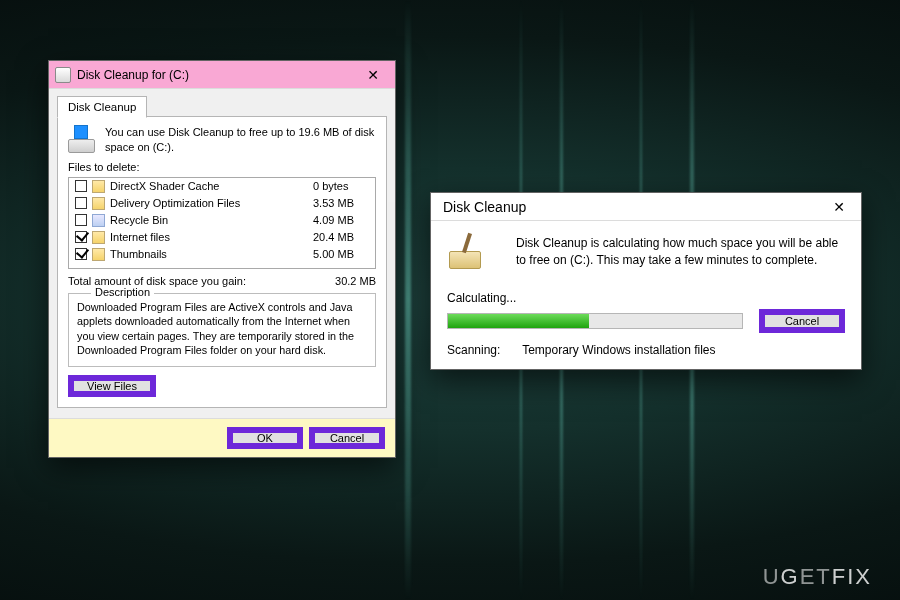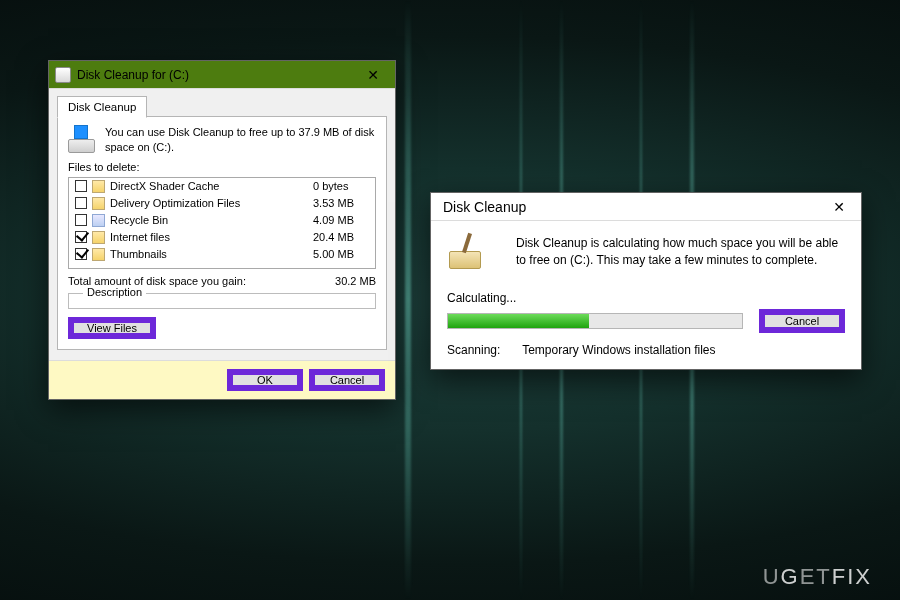--- a/index.html
+++ b/index.html
@@ -13,21 +13,21 @@
   .glow-line { position:absolute; top:0; bottom:0; width:2px; background:linear-gradient(to bottom, rgba(20,60,55,0), rgba(120,230,210,.5), rgba(20,60,55,0)); filter:blur(1px); }
   .watermark { position:absolute; right:28px; bottom:10px; color:rgba(255,255,255,.55); font-size:22px; letter-spacing:2px; font-weight:300; }
   .watermark b { font-weight:500; color:rgba(255,255,255,.8); }
 
   
   .dlg {
     position:absolute; background:#f0f0f0; border:1px solid #646464;
     box-shadow:0 10px 28px rgba(0,0,0,.6);
   }
   .dlg.main { left:48px; top:60px; width:348px; }
-  .titlebar { background:#4d7c0f; display:flex; align-items:center; height:28px; padding:0 0 0 6px; border-bottom:1px solid #dcdcdc; }
+  .titlebar { background:#f9a8d4; display:flex; align-items:center; height:28px; padding:0 0 0 6px; border-bottom:1px solid #dcdcdc; }
   .titlebar .ticon { width:16px; height:16px; margin-right:6px; position:relative; }
   .titlebar .ticon::before { content:""; position:absolute; inset:0; border:1px solid #8a8a8a; border-radius:2px; background:linear-gradient(#fff,#d9d9d9); }
   .titlebar .ttl { font-size:12px; color:#000; flex:1; }
   .titlebar .xbtn { width:44px; height:28px; display:flex; align-items:center; justify-content:center; font-size:14px; color:#000; cursor:pointer; }
 
   .client { padding:6px 8px 10px 8px; }
   .tabstrip { position:relative; height:22px; }
   .tab {
     position:absolute; left:0; top:1px; height:22px; padding:0 10px;
     font-size:11.5px; line-height:21px;
@@ -53,21 +53,21 @@
   .chk.checked::after { content:""; position:absolute; left:1px; top:-1px; width:9px; height:6px; border-left:2px solid #000; border-bottom:2px solid #000; transform:rotate(-50deg); }
   .ficon { width:13px; height:13px; margin-right:5px; border:1px solid #bda772; background:linear-gradient(#ffe9a8,#f5d36b); flex:none; }
   .ficon.bin { background:linear-gradient(#e8e8ff,#bcd0f2); border-color:#8fa8d4; }
   .fname { flex:1; white-space:nowrap; overflow:hidden; text-overflow:ellipsis; }
   .fsz { text-align:left; min-width:56px; }
 
   .totalrow { display:flex; font-size:11px; margin-top:6px; }
   .totalrow .k { flex:1; }
 
   .group { margin-top:6px; border:1px solid #bcbcbc; padding:6px 8px 8px 8px; position:relative; }
-  .group .legend { position:absolute; top:-8px; left:14px; background:#fff; padding:0 4px; font-size:11px; }
+  .group .legend { position:absolute; top:-8px; left:22px; background:#fff; padding:0 4px; font-size:11px; }
   .group .desc { font-size:10.8px; line-height:1.35; }
 
   .rowbtns { display:flex; justify-content:space-between; margin-top:8px; gap:8px; }
   .winbtn {
     min-width:88px; height:22px; padding:0 10px; font-size:11px;
     background:#e1e1e1; border:6px solid #6d28d9; cursor:pointer;
     display:inline-flex; align-items:center; justify-content:center; gap:6px;
   }
   .shield { width:12px; height:12px; background:#ffcc00; border:1px solid #b18c00; border-radius:2px; flex:none; position:relative; }
   .shield::after { content:""; position:absolute; left:2px; top:1px; width:5px; height:7px; border:1px solid #6a5500; border-top:none; border-left:none; transform:skewY(18deg); }
@@ -109,21 +109,21 @@
   </div>
 
   <div class="client">
     <div class="tabstrip">
       <div class="tab">Disk Cleanup</div>
       <div class="strip-line"></div>
     </div>
     <div class="tabbody">
       <div class="introrow">
         <div class="drive-icon"></div>
-        <div class="intro-txt">You can use Disk Cleanup to free up to 37.9 MB of disk space on  (C:).</div>
+        <div class="intro-txt">You can use Disk Cleanup to free up to 19.6 MB of disk space on  (C:).</div>
       </div>
 
       <div class="label">Files to delete:</div>
 
       <div class="listbox">
         <div class="lrow">
           <span class="chk"></span>
           <span class="ficon"></span>
           <span class="fname">DirectX Shader Cache</span>
           <span class="fsz">0 bytes</span>
@@ -154,20 +154,21 @@
         </div>
       </div>
 
       <div class="totalrow">
         <span class="k">Total amount of disk space you gain:</span>
         <span>30.2 MB</span>
       </div>
 
       <div class="group">
         <span class="legend">Description</span>
+        <div class="desc">Downloaded Program Files are ActiveX controls and Java applets downloaded automatically from the Internet when you view certain pages. They are temporarily stored in the Downloaded Program Files folder on your hard disk.</div>
       </div>
 
       <div class="rowbtns">
         <button class="winbtn">View Files</button>
       </div>
     </div>
   </div>
 
   <div class="dlg-footer">
     <button class="winbtn" style="min-width:76px">OK</button>

